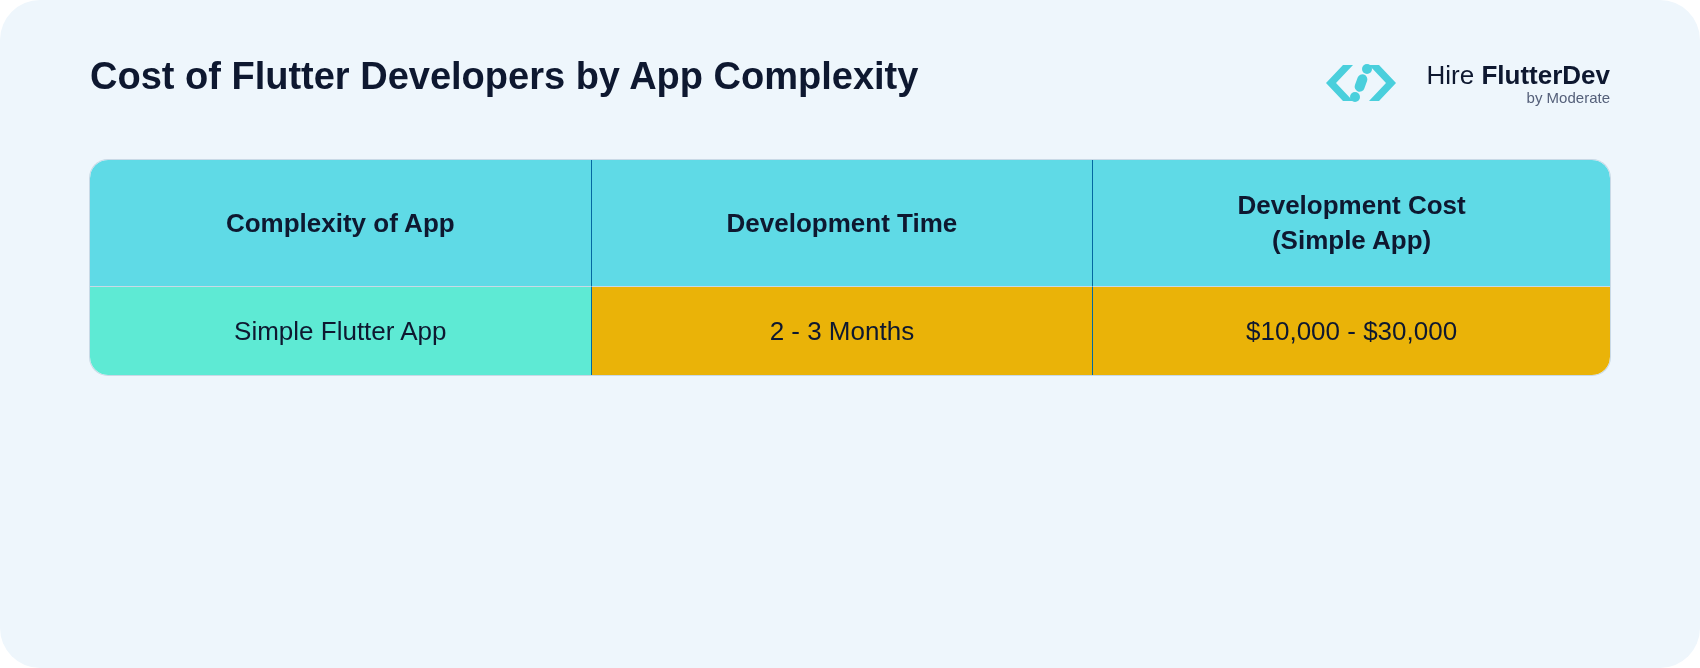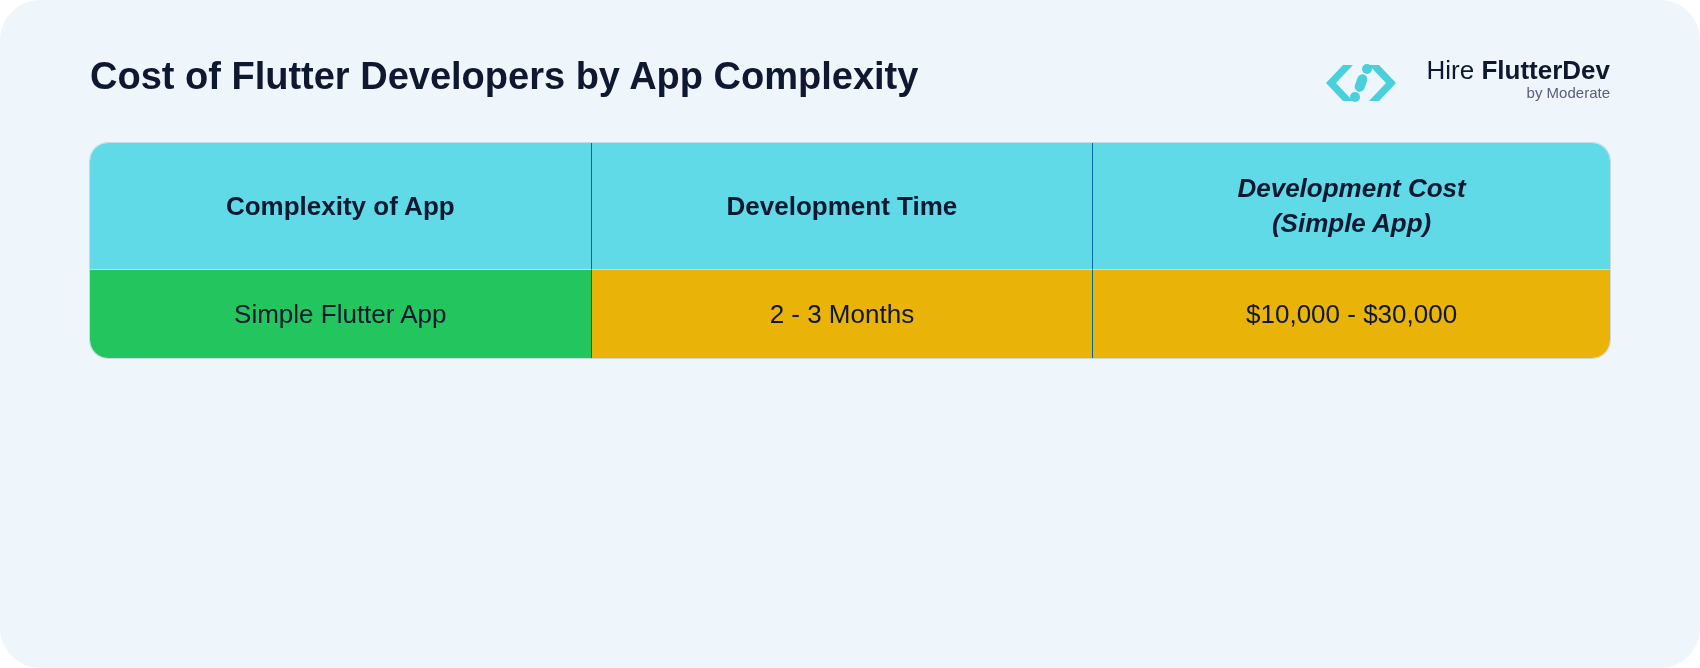--- a/index.html
+++ b/index.html
@@ -15,29 +15,30 @@
       width: 1700px;
       height: 668px;
       background: #EEF6FC;
       border-radius: 40px;
       padding: 55px 90px;
     }
     .header {
       display: flex;
       justify-content: space-between;
       align-items: flex-start;
-      margin-bottom: 32px;
+      margin-bottom: 49px;
     }
     .title {
       font-size: 38px;
       font-weight: 700;
       color: #0E1830;
     }
     .logo-area {
       display: flex;
+      align-items: center;
       gap: 31px;
     }
     .logo-mark { width: 70px; height: 56px; }
     .logo-text-wrap { display: flex; flex-direction: column; align-items: flex-end; }
     .logo-text { font-size: 26px; font-weight: 400; color: #0E1830; white-space: nowrap; }
     .logo-text .bold { font-weight: 700; }
     .logo-sub { font-size: 15px; color: #55607A; margin-top: -2px; }
     .table {
       width: 100%;
       border-collapse: separate;
@@ -57,28 +58,28 @@
     }
     .table th {
       background: #5FDAE6;
       font-weight: 600;
       line-height: 1.35;
       height: 112px;
     }
     .table th:first-child { border-top-left-radius: 18px; }
     .table th:last-child { border-top-right-radius: 18px; border-right: none; }
     .table td { background: #eab308; font-weight: 400; height: 88px; }
-    .table td:first-child { background: #22c55e; }
+    .table td:first-child { background: #5eead4; }
     .table td:last-child { border-right: none; }
     .table tr:last-child td { border-bottom: none; }
     .table tr:last-child td:first-child { border-bottom-left-radius: 18px; }
     .table tr:last-child td:last-child { border-bottom-right-radius: 18px; }
     .col-1 { width: 33%; }
     .col-2 { width: 33%; }
-    .col-3 { width: 34%; font-style: italic; }
+    .col-3 { width: 34%; }
   </style>
 </head>
 <body>
 
 <div class="card">
   <div class="header">
     <h1 class="title">Cost of Flutter Developers by App Complexity</h1>
     <div class="logo-area">
       <svg class="logo-mark" viewBox="0 0 70 56">
         <g fill="#4ACFDC">

